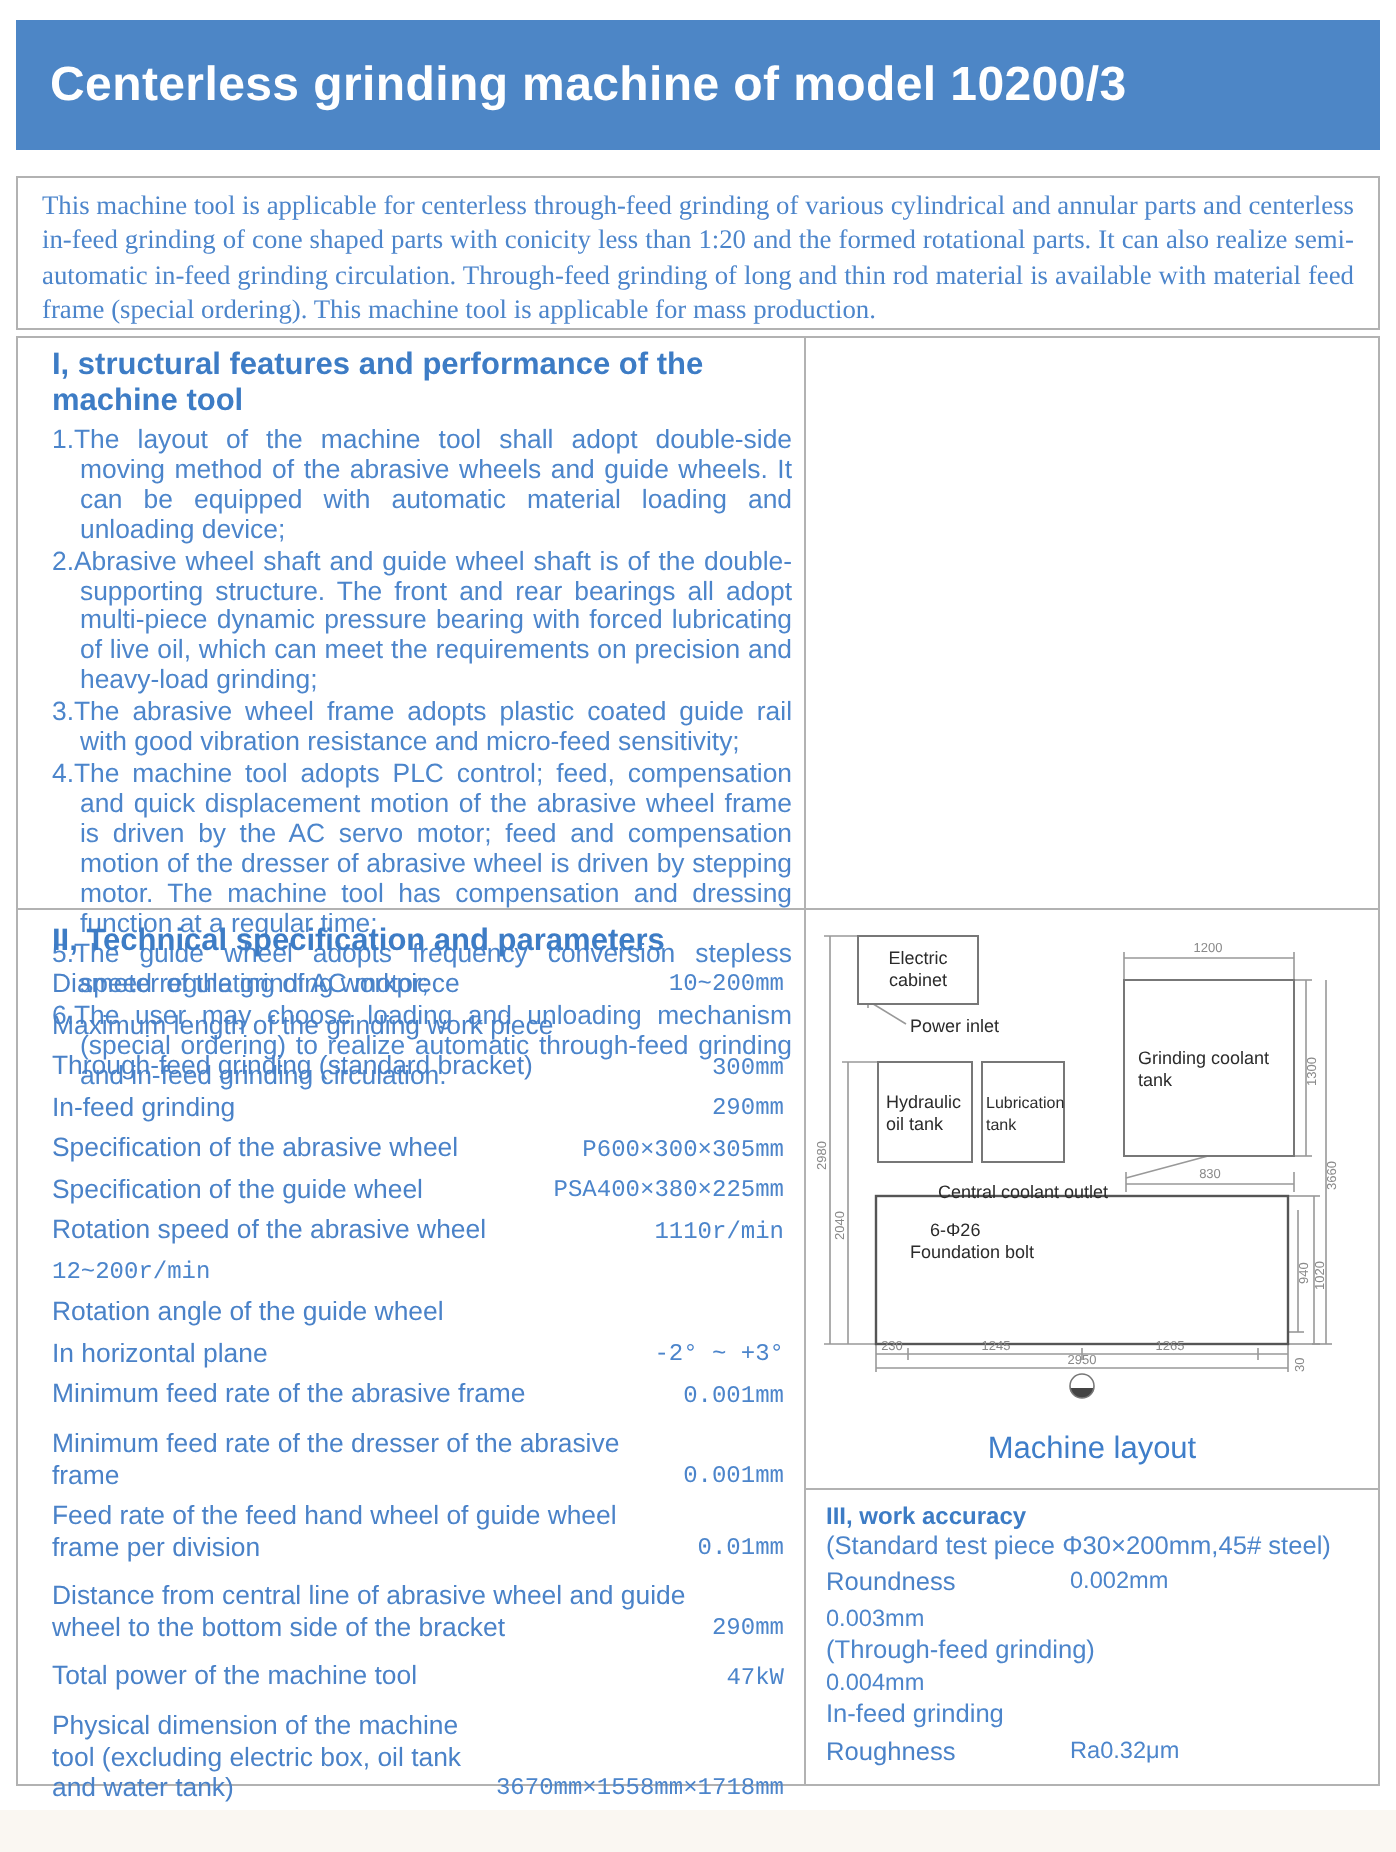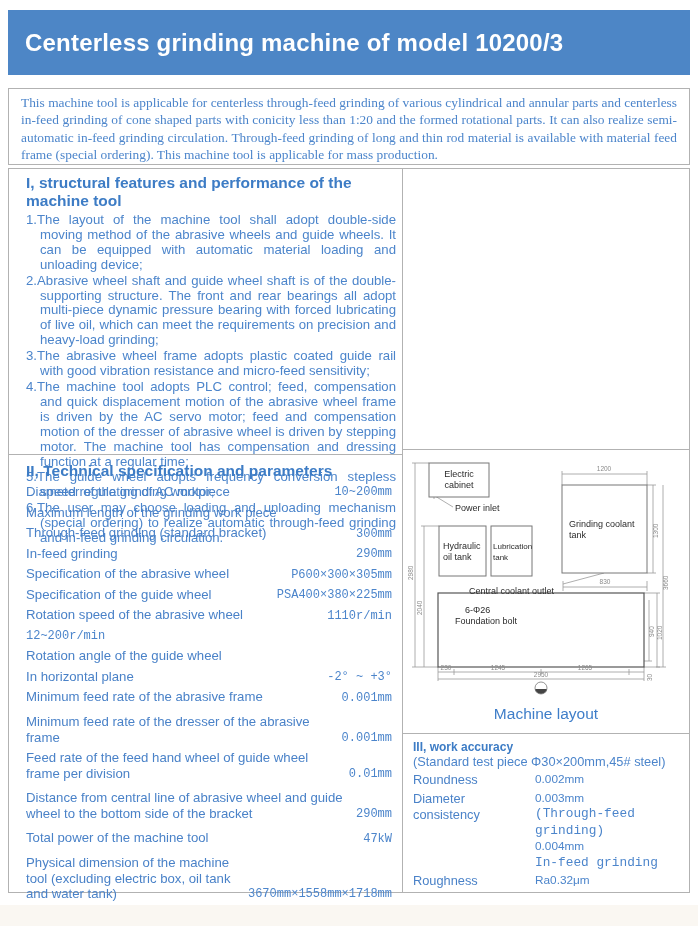--- a/index.html
+++ b/index.html
@@ -52,21 +52,21 @@
     position:absolute; left:0; bottom:10px; width:100%; text-align:center;
     font-size:15.5px; color:#3f7ec9;
   }
   .accuracy-cell { flex:1; padding:6px 8px 0 10px; }
   .acc-heading { font-size:12px; font-weight:bold; color:#3d7cc5; }
   .acc-sub { font-size:12.8px; color:#4c85cb; margin-bottom:3px; }
   .acc-row { display:flex; align-items:flex-start; font-size:12.8px; line-height:1.3; margin-bottom:2px; }
   .acc-row .lbl { width:122px; flex-shrink:0; }
   .acc-vals { display:flex; flex-direction:column; }
   .acc-val-mono { font-family:Liberation Sans, sans-serif; font-size:11.8px; color:#4c85cb; }
-  .acc-val-sans { font-size:12.8px; color:#4c85cb;font-family:Liberation Mono, monospace; }
+  .acc-val-sans { font-size:12.8px; color:#4c85cb; }
   .footer-strip {
     position:absolute; left:0; top:905px; width:698px; height:21px; background:#faf7f2;
   }
   svg text { font-family:"Liberation Sans", sans-serif; fill:#2b2b2b; }
   svg .dimtxt { fill:#8a8a8a; font-size:6.5px; }
 </style>
 </head>
 <body>
 
 <div class="hdr">
@@ -260,21 +260,20 @@
     <div class="accuracy-cell">
       <div class="acc-heading">III, work accuracy</div>
       <div class="acc-sub">(Standard test piece Φ30×200mm,45# steel)</div>
       <div class="acc-row">
         <span class="lbl">Roundness</span>
         <span class="acc-vals">
             <span class="acc-val-mono">0.002mm</span>
           </span>
       </div>
       <div class="acc-row">
-        <span class="lbl">Diameter consistency</span>
         <span class="acc-vals">
           <span class="acc-val-mono">0.003mm</span>
           <span class="acc-val-sans">(Through-feed grinding)</span>
           <span class="acc-val-mono">0.004mm</span>
           <span class="acc-val-sans">In-feed grinding</span>
         </span>
       </div>
       <div class="acc-row">
         <span class="lbl">Roughness</span>
         <span class="acc-vals">

